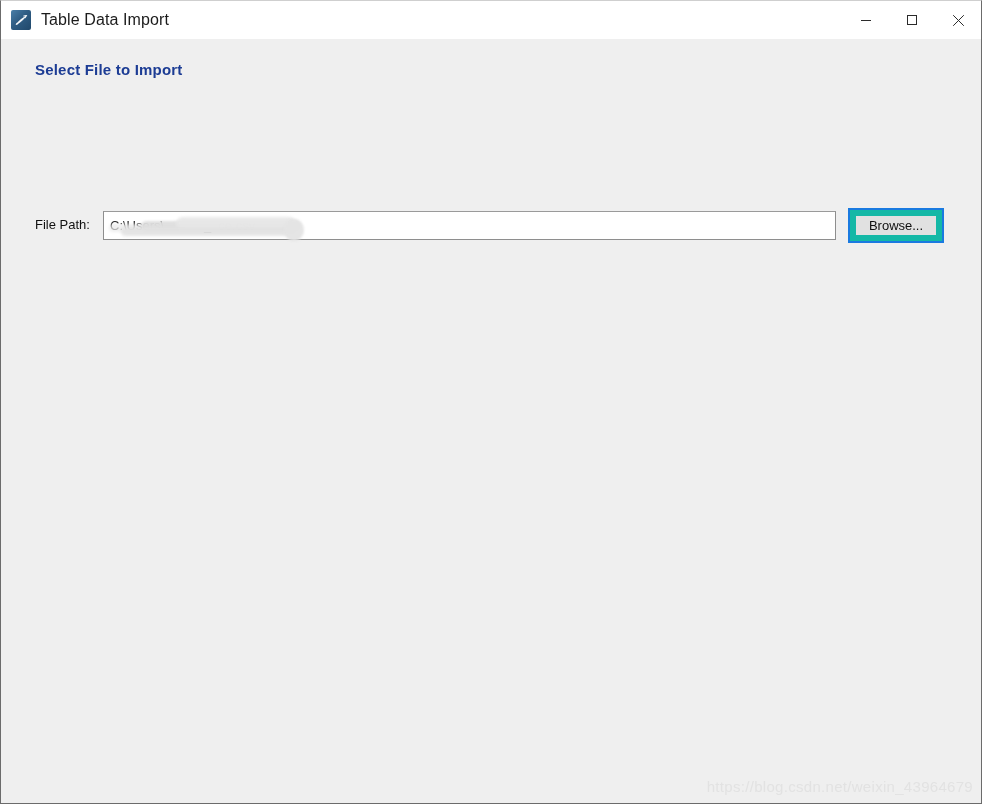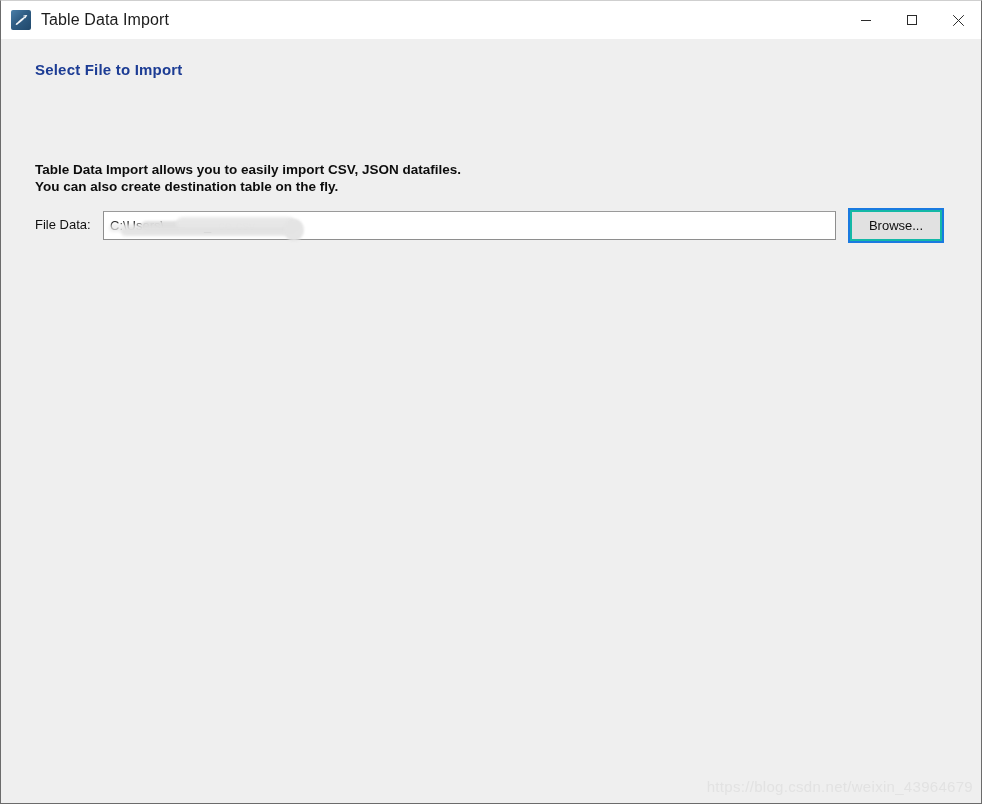--- a/index.html
+++ b/index.html
@@ -191,21 +191,21 @@
   }
 
   .browse-btn {
     position: absolute;
     left: 849px;
     top: -1px;
     width: 92px;
     height: 31px;
     box-sizing: border-box;
     background: #e1e1e1;
-    border: 2px solid #14b8a6;
+    border: 6px solid #14b8a6;
     box-shadow: 0 0 0 2px #1a7ae0;
     font-family: "Liberation Sans", sans-serif;
     font-size: 13px;
     color: #0f0f0f;
     cursor: default;
     padding: 0;
   }
 
   
   .footer {
@@ -261,27 +261,23 @@
           <line x1="11.8" y1="1.2" x2="1.2" y2="11.8" stroke="#2b2b2b" stroke-width="1"></line>
         </svg>
       </button>
     </div>
   </div>
 
   <div class="content">
 
     <div class="page-heading">Select File to Import</div>
 
-    <div class="description">
-      <div>Table Data Import allows you to easily import CSV, JSON datafiles.</div>
-      <div>You can also create destination table on the fly.</div>
-    </div>
 
     <div class="filepath-row">
-      <div class="filepath-label">File Data:</div>
+      <div class="filepath-label">File Path:</div>
 
       <div class="filepath-wrap">
         <input class="filepath-input" type="text" value="C:\Users\           _  ce.csv" style="">
         <span class="redaction smudge-e"></span>
         <span class="redaction smudge-a"></span>
         <span class="redaction smudge-b"></span>
         <span class="redaction smudge-c"></span>
         <span class="redaction smudge-d"></span>
       </div>
 

